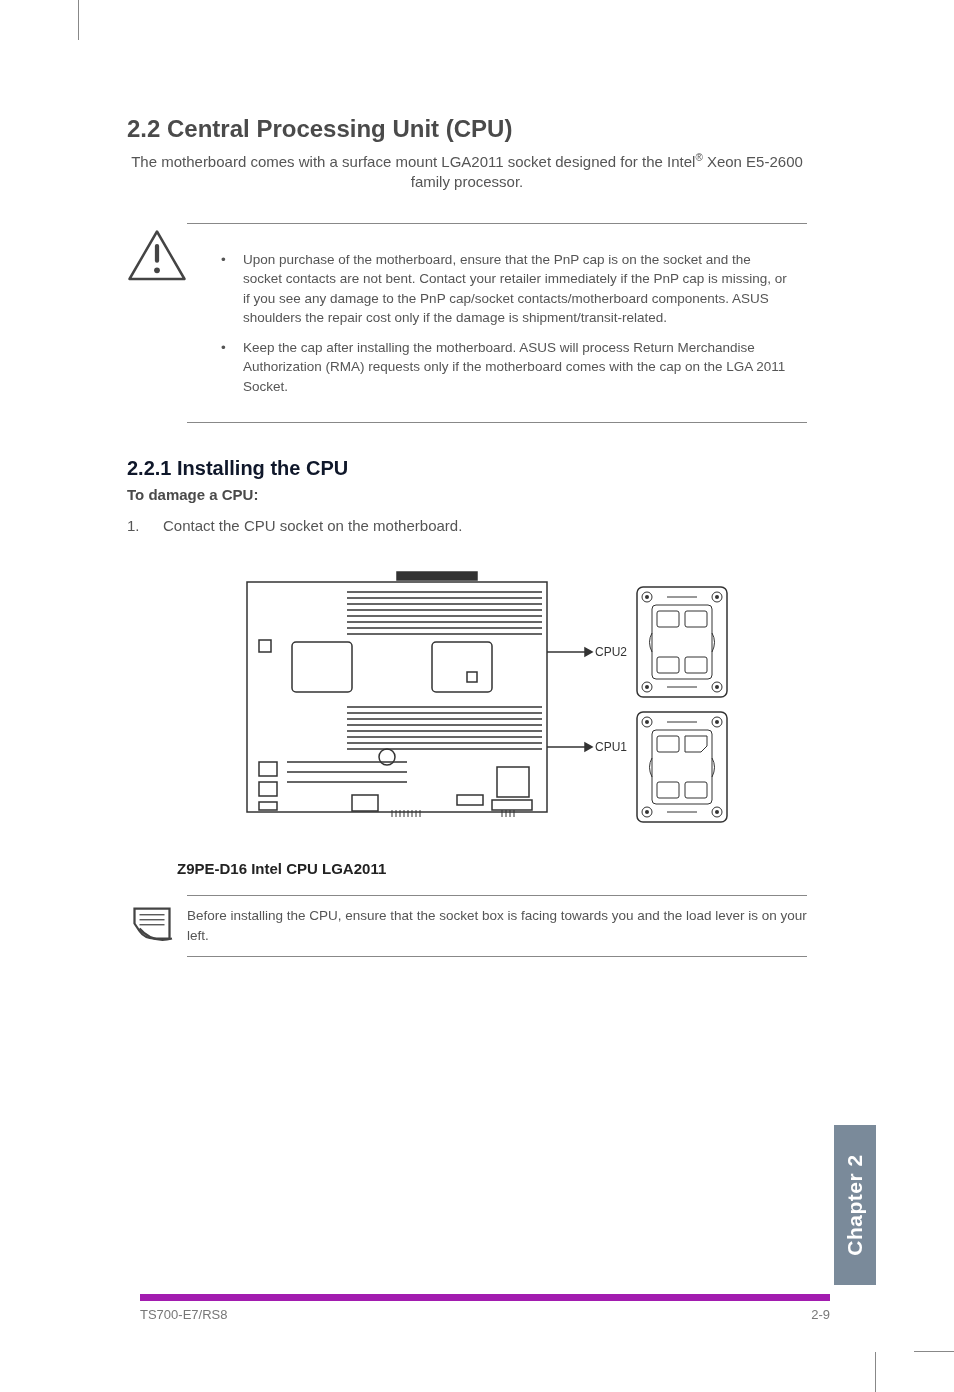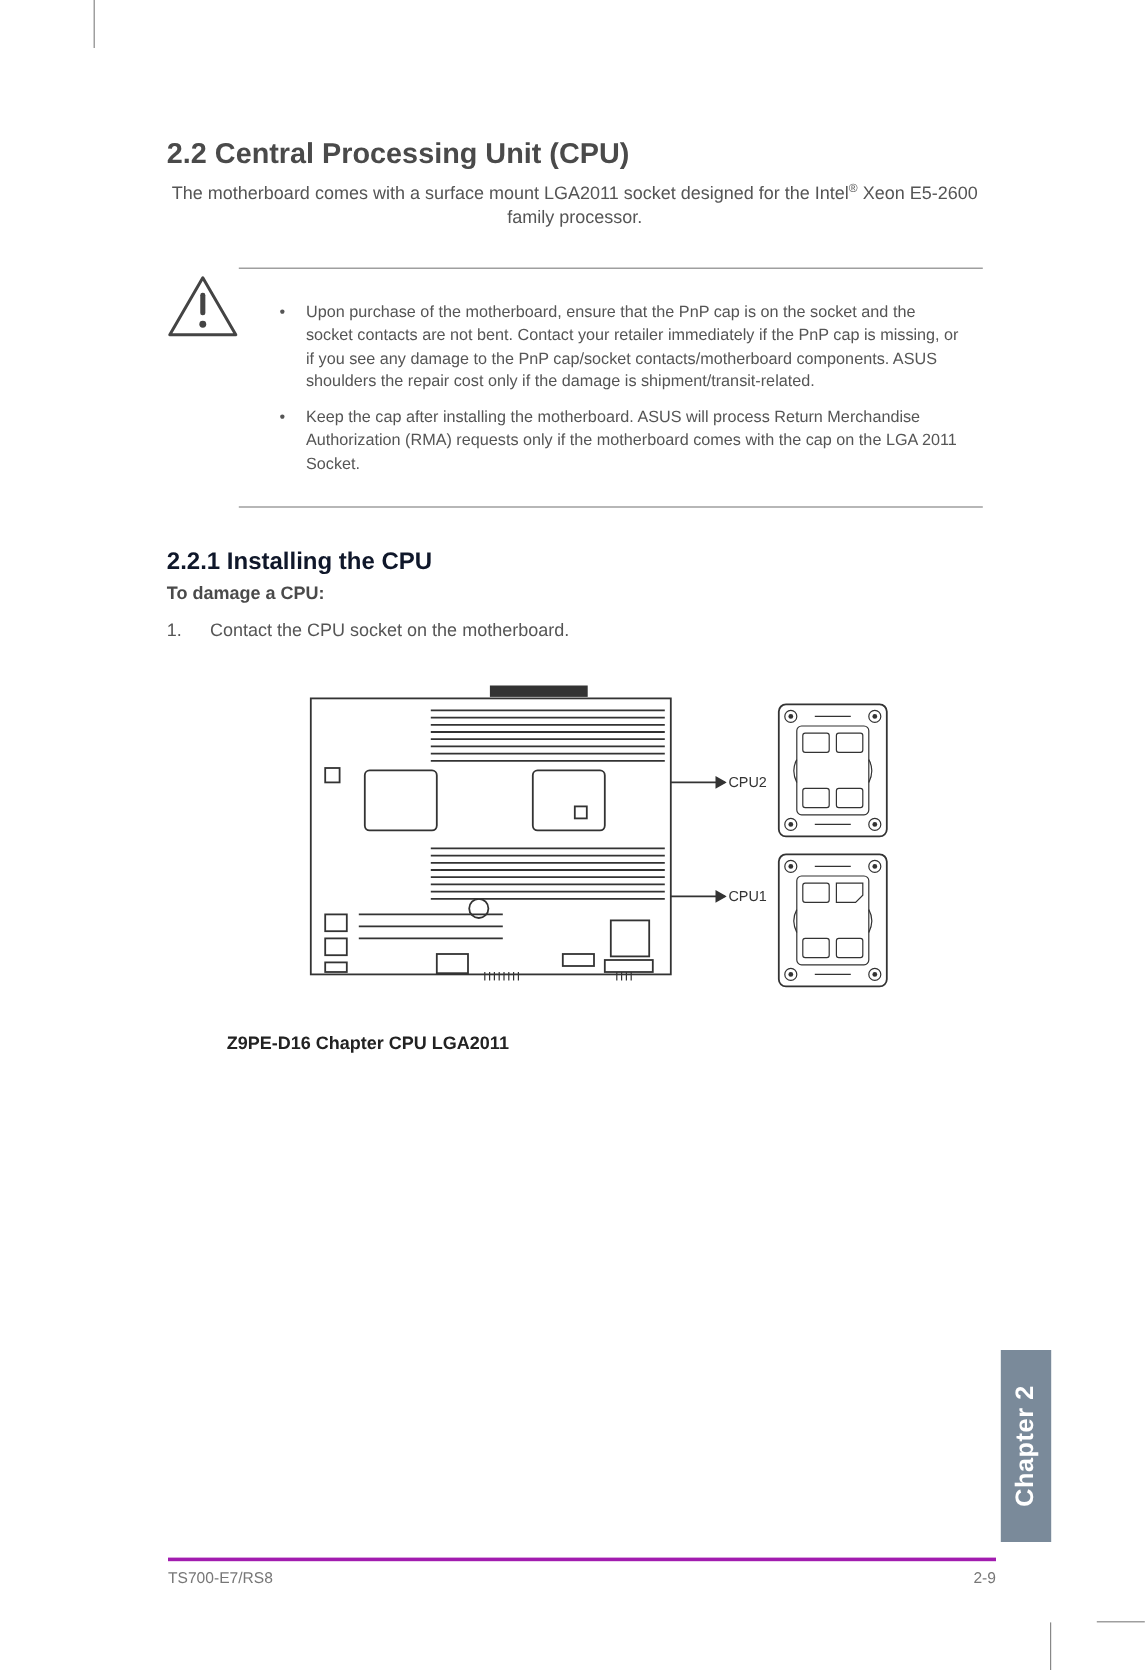--- a/index.html
+++ b/index.html
@@ -14,21 +14,21 @@
   }
   .cropmark {
     position: absolute;
     background: #888;
   }
   .crop-top-v { left: 78px; top: 0; width: 1px; height: 40px; }
   .crop-bot-h { right: 0; bottom: 40px; width: 40px; height: 1px; }
   .crop-bot-v { right: 78px; bottom: 0; width: 1px; height: 40px; }
   .page {
     position: absolute;
-    left: 139px;
+    left: 127px;
     top: 115px;
     width: 680px;
   }
   h1.section-heading {
     font-size: 24px;
     font-weight: bold;
     color: #4a4a4a;
     margin: 0 0 8px 0;
   }
   .intro {
@@ -134,21 +134,21 @@
     color: #fff;
     font-weight: bold;
     font-size: 21px;
     letter-spacing: 0.5px;
   }
   .footer {
     position: absolute;
     left: 140px;
     bottom: 70px;
     width: 690px;
-    border-top: 3px solid #a21caf;
+    border-top: 7px solid #a21caf;
     padding-top: 6px;
     display: flex;
     justify-content: space-between;
     font-size: 13px;
     color: #777;
   }
 </style>
 </head>
 <body>
 
@@ -298,23 +298,35 @@
         <path d="M 15 46 Q 10 55 15 65" fill="none" stroke="#333"></path>
         <path d="M 75 46 Q 80 55 75 65" fill="none" stroke="#333"></path>
         <line x1="30" y1="10" x2="60" y2="10" stroke="#333"></line>
         <line x1="30" y1="100" x2="60" y2="100" stroke="#333"></line>
         <circle cx="10" cy="10" r="2" fill="#333"></circle>
           <circle cx="80" cy="10" r="2" fill="#333"></circle>
           <circle cx="10" cy="100" r="2" fill="#333"></circle>
           <circle cx="80" cy="100" r="2" fill="#333"></circle>
       </g>
     </svg>
-    <div class="diagram-title">Z9PE-D16 Chapter CPU LGA2011</div>
-  </div>
-
+    <div class="diagram-title">Z9PE-D16 Intel CPU LGA2011</div>
+  </div>
+
+  <div class="note-block">
+    <div class="note-icon-col">
+      <svg class="hand-icon" viewBox="0 0 48 42">
+        <path d="M6 6 L34 6 L34 30 L22 30 Q14 30 10 24 L6 18 Z" fill="none" stroke="#444" stroke-width="1.8"></path>
+        <path d="M10 22 Q 20 34 36 30" fill="none" stroke="#444" stroke-width="1.8"></path>
+        <line x1="10" y1="11" x2="30" y2="11" stroke="#444"></line>
+        <line x1="10" y1="15" x2="30" y2="15" stroke="#444"></line>
+        <line x1="10" y1="19" x2="30" y2="19" stroke="#444"></line>
+      </svg>
+    </div>
+    <div class="note-single">Before installing the CPU, ensure that the socket box is facing towards you and the load lever is on your left.</div>
+  </div>
 
 </div>
 
 <div class="side-tab">
   <div class="side-tab-text">Chapter 2</div>
 </div>
 
 <div class="footer">
   <span>TS700-E7/RS8</span>
   <span>2-9</span>

